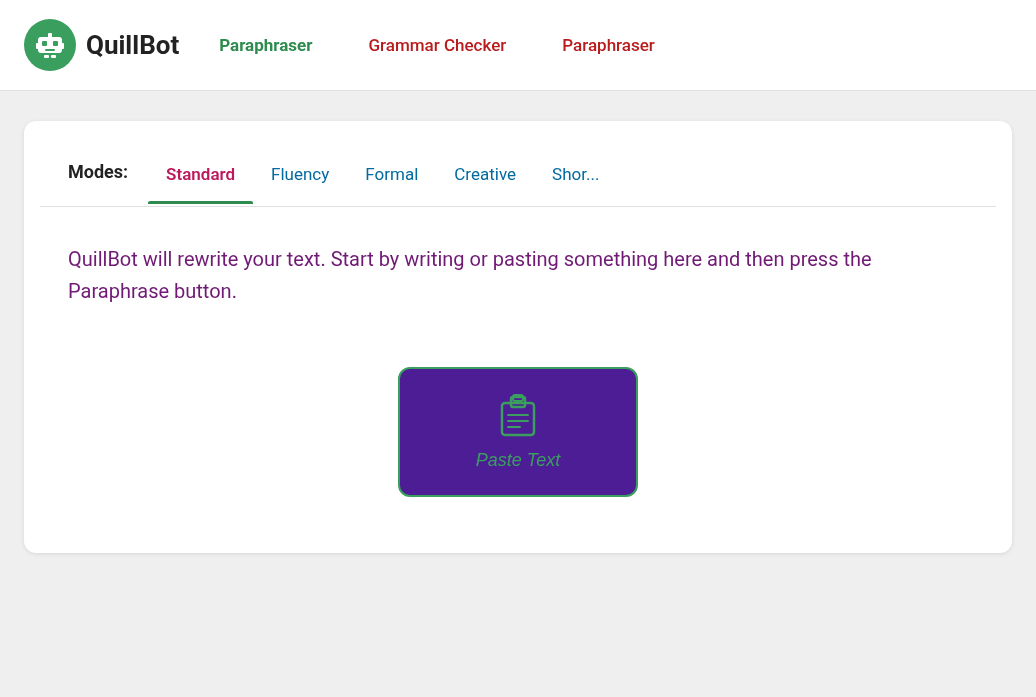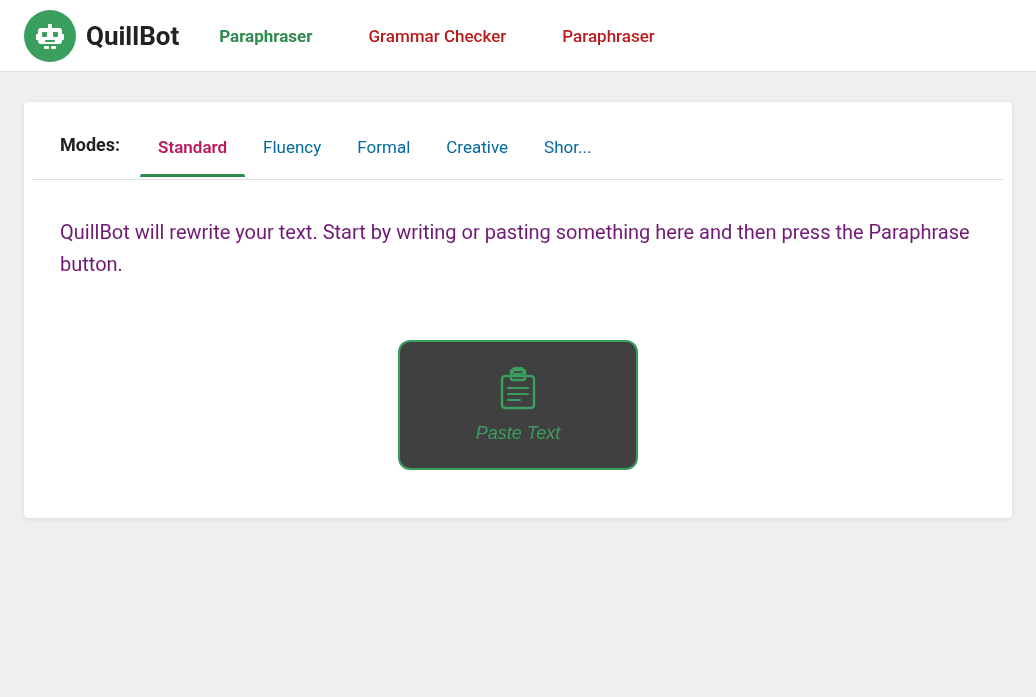--- a/index.html
+++ b/index.html
@@ -15,21 +15,21 @@
       height: 697px;
       overflow: hidden;
     }
 
     
     .header {
       background-color: #ffffff;
       display: flex;
       align-items: center;
       padding: 0 24px;
-      height: 72px;
+      height: 91px;
       border-bottom: 1px solid #e0e0e0;
     }
 
     .logo-container {
       display: flex;
       align-items: center;
       gap: 10px;
       margin-right: 40px;
     }
 
@@ -75,22 +75,22 @@
 
     
     .main-bg {
       background-color: #efefef;
       padding: 30px 24px;
       height: calc(697px - 72px);
     }
 
     .card {
       background-color: #ffffff;
-      border-radius: 4px;
-      padding: 8px;
+      border-radius: 12px;
+      padding: 16px;
       box-shadow: 0 1px 4px rgba(0,0,0,0.1);
       overflow: hidden;
     }
 
     
     .modes-bar {
       display: flex;
       align-items: center;
       padding: 0 28px;
       border-bottom: 1px solid #e0e0e0;
@@ -153,21 +153,21 @@
     .paste-button {
       display: flex;
       flex-direction: column;
       align-items: center;
       justify-content: center;
       gap: 10px;
       width: 240px;
       height: 130px;
       border: 2px solid #3a9e5f;
       border-radius: 12px;
-      background: #404040;
+      background: #4c1d95;
       cursor: pointer;
       padding: 20px;
     }
 
     .paste-icon {
       color: #3a9e5f;
     }
 
     .paste-label {
       font-size: 18px;

